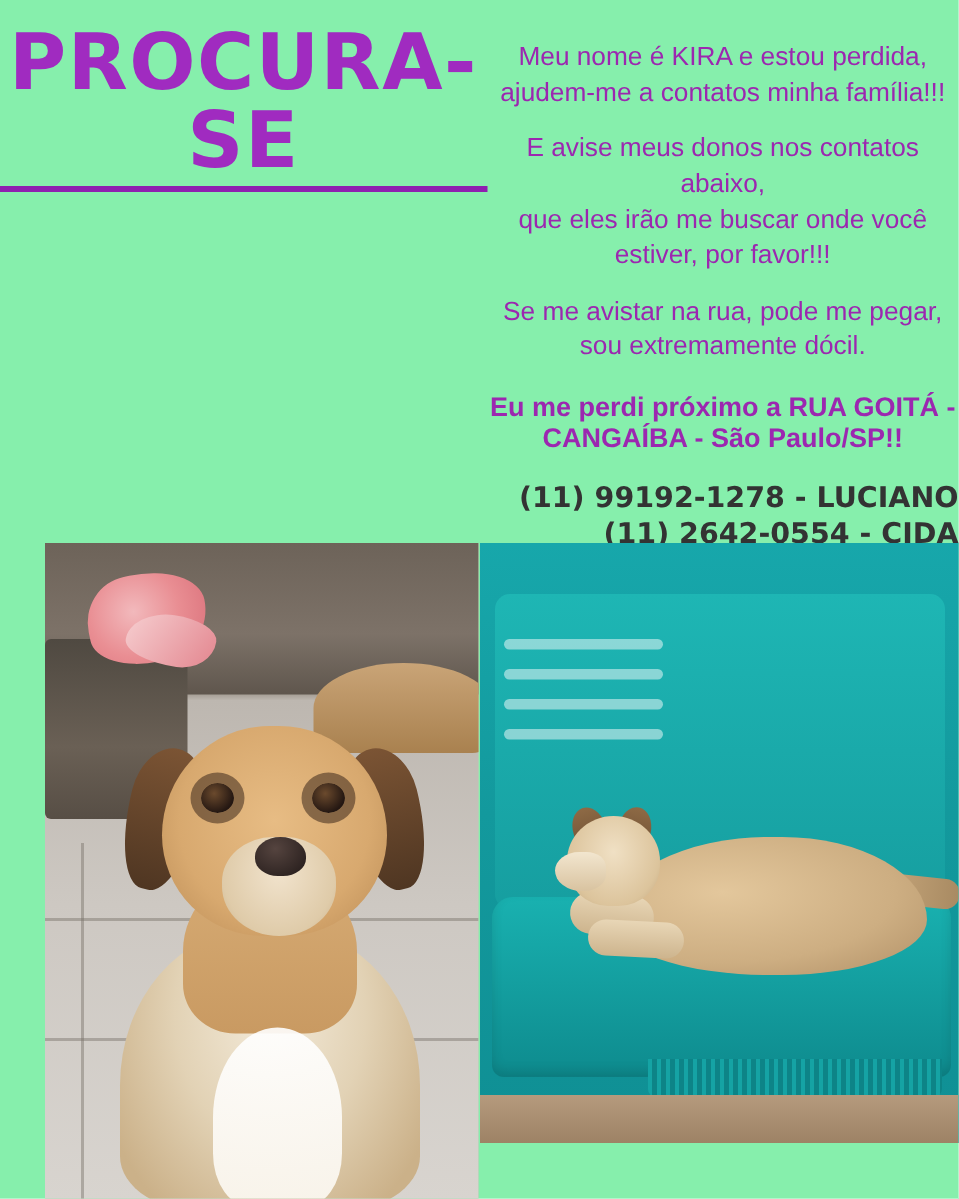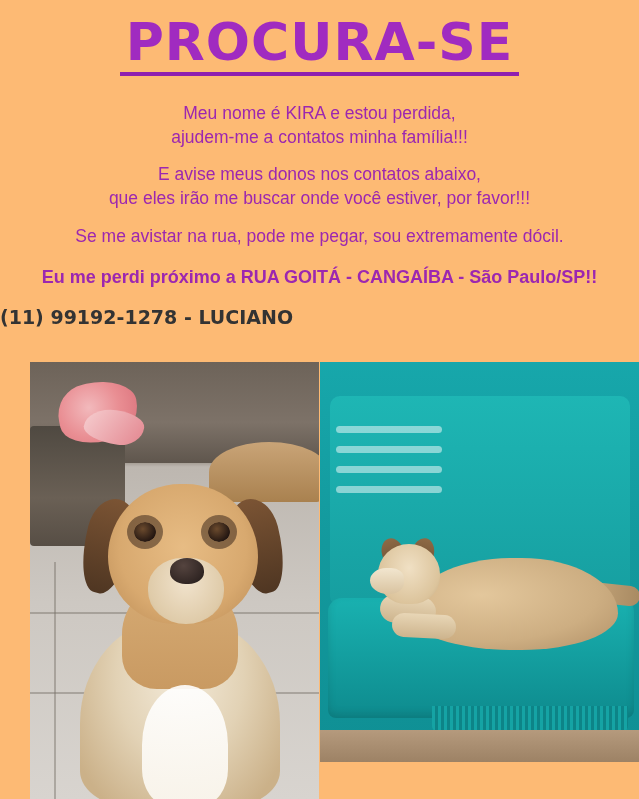--- a/index.html
+++ b/index.html
@@ -10,23 +10,22 @@
   body {
     width: 639px;
     height: 799px;
     overflow: hidden;
     font-family: "Liberation Sans", sans-serif;
   }
   .poster {
     width: 639px;
     height: 799px;
     position: relative;
-    background: #fdba74;
+    background: #86efac;
     display: flex;
-    flex-direction: column;
   }
   .title-wrap {
     text-align: center;
     padding-top: 16px;
   }
   .title {
     display: inline-block;
     font-family: "DejaVu Sans", sans-serif;
     font-weight: bold;
     font-size: 52px;
@@ -51,21 +50,21 @@
   }
   .para-lines .line { line-height: 1.35; }
   .location {
     font-size: 18px;
     font-weight: bold;
     color: #9c27b0;
     margin-top: 20px;
   }
   .contacts {
     margin-top: 18px;
-    text-align: left;
+    text-align: right;
   }
   .contact {
     font-family: "DejaVu Sans", sans-serif;
     font-size: 19px;
     font-weight: bold;
     color: #333333;
     line-height: 1.25;
   }
   .photos {
     position: absolute;
@@ -286,20 +285,21 @@
     </div>
 
     <div class="para">
       <div class="line">Se me avistar na rua, pode me pegar, sou extremamente dócil.</div>
     </div>
 
     <div class="location">Eu me perdi próximo a RUA GOITÁ - CANGAÍBA - São Paulo/SP!!</div>
 
     <div class="contacts">
       <div class="contact">(11) 99192-1278 - LUCIANO</div>
+      <div class="contact">(11) 2642-0554 - CIDA</div>
     </div>
 
   </div>
 
   <div class="photos">
 
     <div class="photo photo-left">
       <div class="l-floor"></div>
       <div class="l-wall"></div>
       <div class="l-chair"></div>

